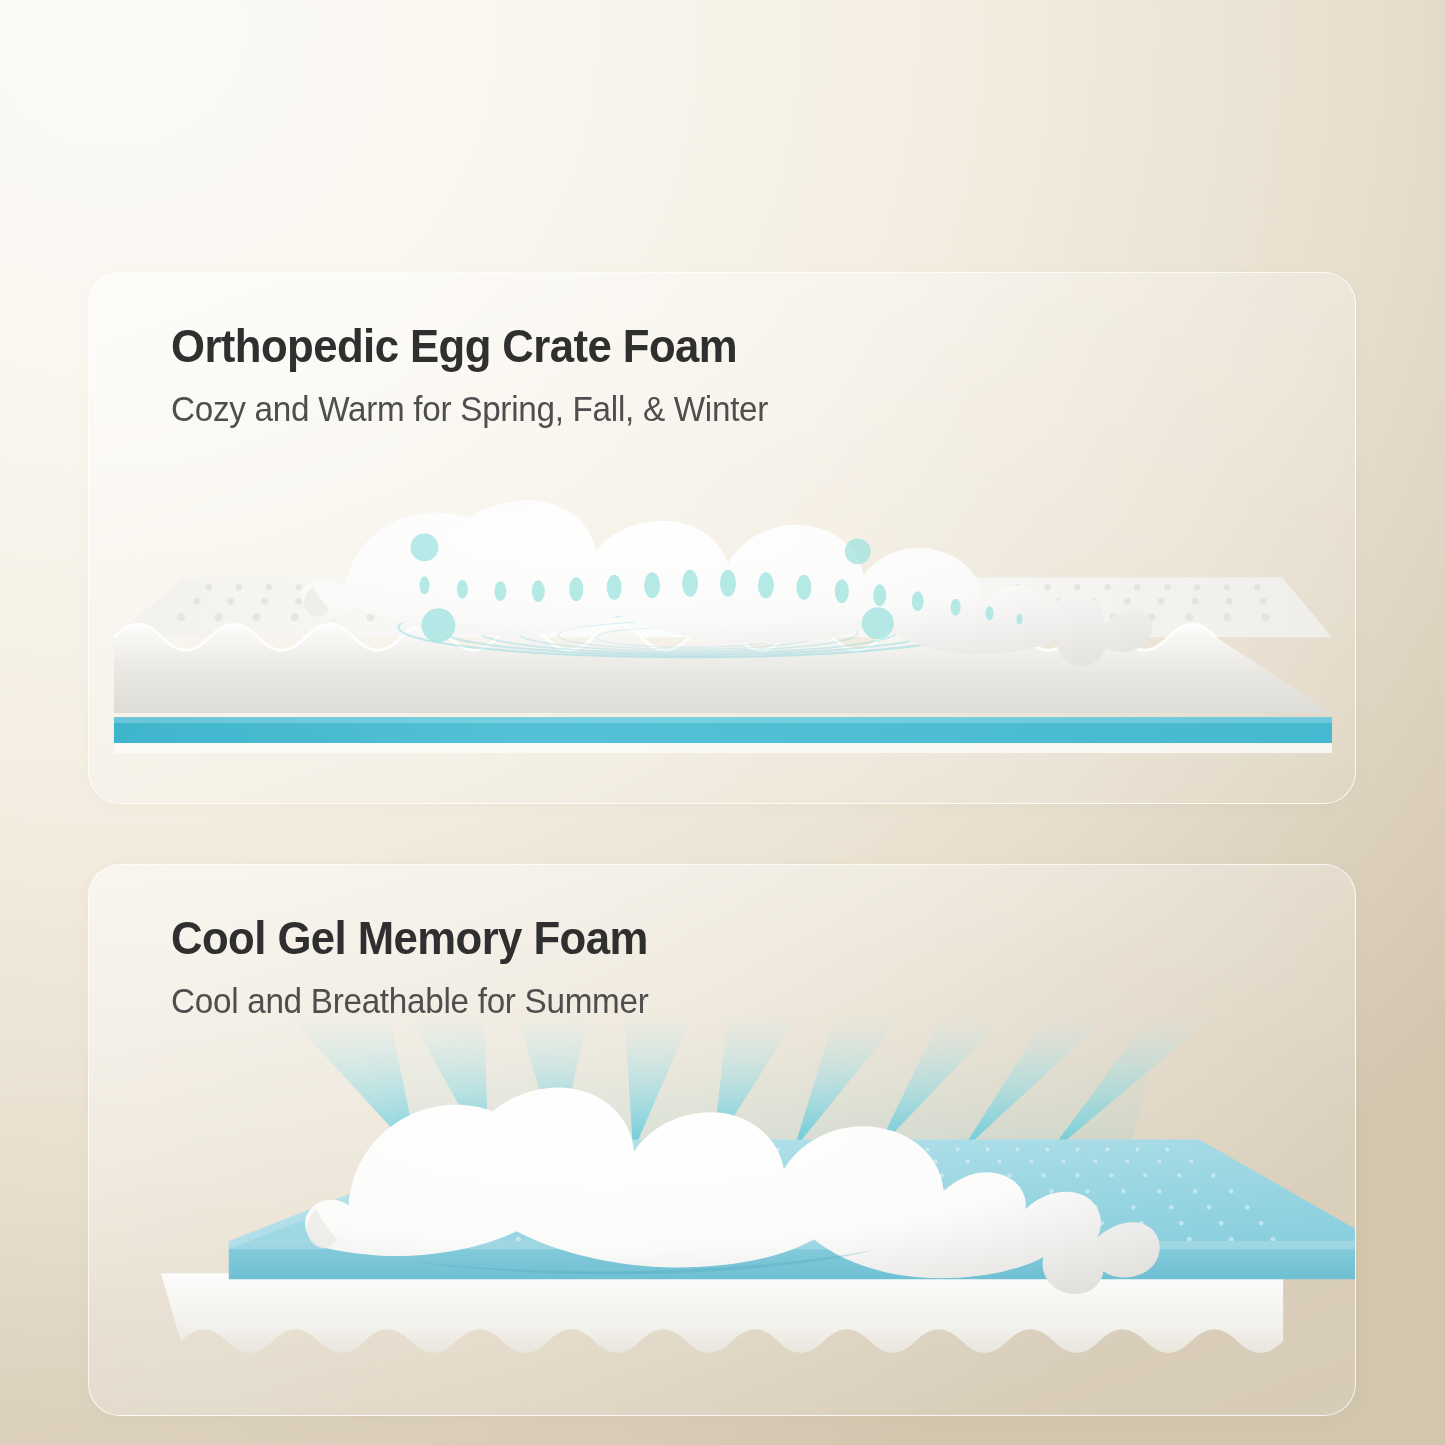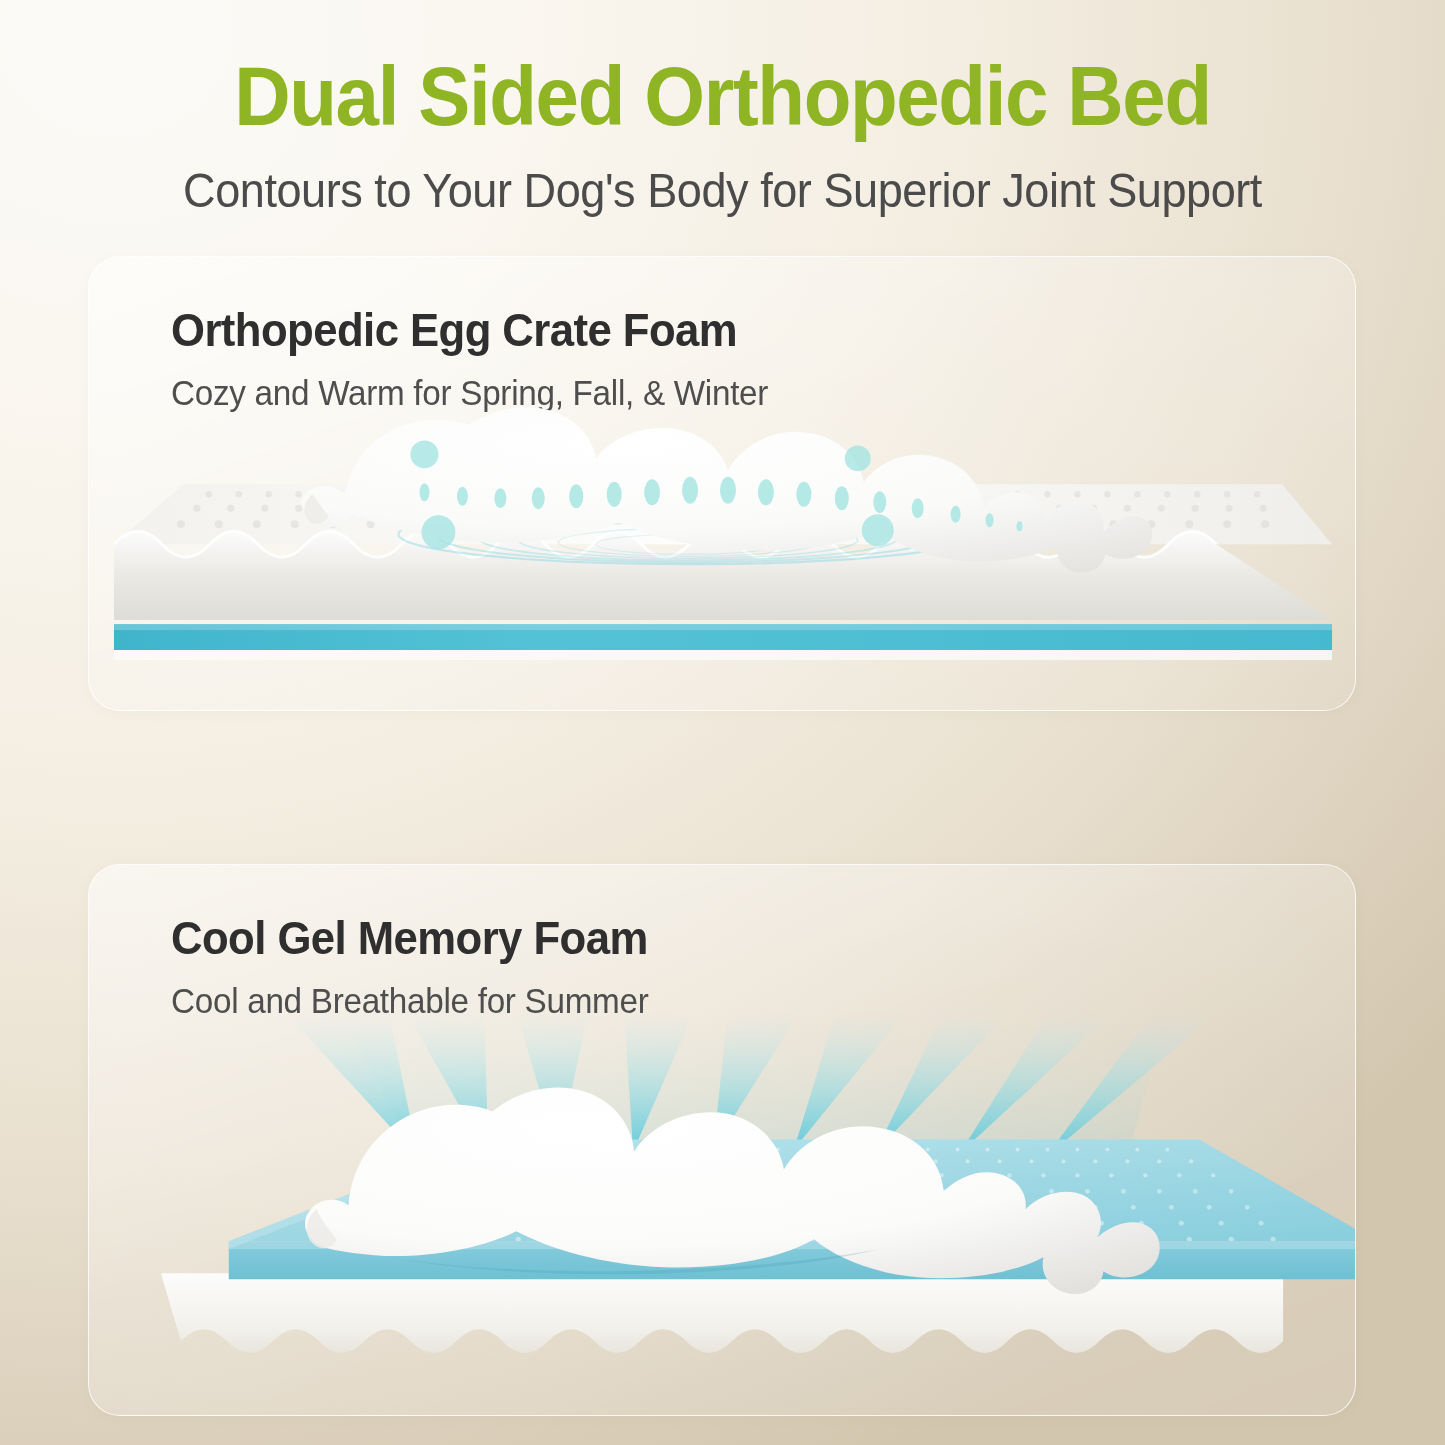--- a/index.html
+++ b/index.html
@@ -38,21 +38,21 @@
     position:absolute;
     left:88px;
     width:1268px;
     border-radius:32px;
     border:1px solid rgba(255,255,255,0.78);
     background:
       linear-gradient(160deg, rgba(255,255,255,0.55) 0%, rgba(255,255,255,0.26) 45%, rgba(255,255,255,0.10) 100%);
     box-shadow: 0 2px 14px rgba(120,105,80,0.045);
     overflow:hidden;
   }
-  #card-egg  { top:256px; height:455px; }
+  #card-egg  { top:272px; height:532px; }
   #card-gel  { top:857px; height:552px;margin-top:7px; }
 
   .card-head { position:absolute; left:82px; top:46px; }
   .card-title {
     font-size:46px;
     font-weight:bold;
     letter-spacing:-0.6px;
     transform:scaleX(0.95);
     transform-origin:left center;
     color:#2F2F2F;
@@ -69,24 +69,20 @@
   .card-figure { position:absolute; left:0; right:0; bottom:0; }
   #fig-egg { height:330px; bottom:14px; }
   #fig-gel { height:400px; bottom:4px; }
   .card-figure svg { display:block; width:100%; height:100%; }
 </style>
 </head>
 <body>
 
 <div class="page">
 
-  <div class="header">
-    <div class="title">Dual Sided Orthopedic Bed</div>
-    <div class="subtitle">Contours to Your Dog's Body for Superior Joint Support</div>
-  </div>
 
   <div class="card" id="card-egg">
     <div class="card-head">
       <div class="card-title">Orthopedic Egg Crate Foam</div>
       <div class="card-sub">Cozy and Warm for Spring, Fall, &amp; Winter</div>
     </div>
 
     <div class="card-figure" id="fig-egg">
       <svg viewBox="0 0 1268 330" preserveAspectRatio="xMidYMax meet">
         <defs>

